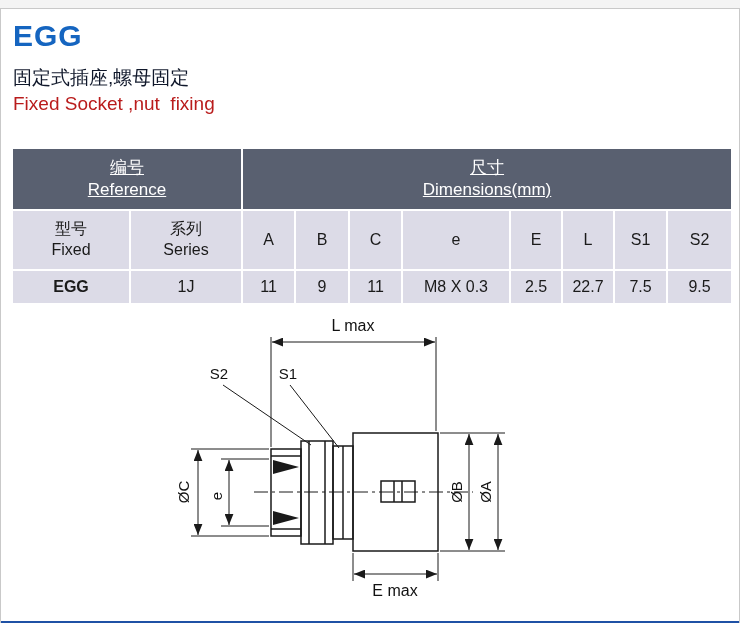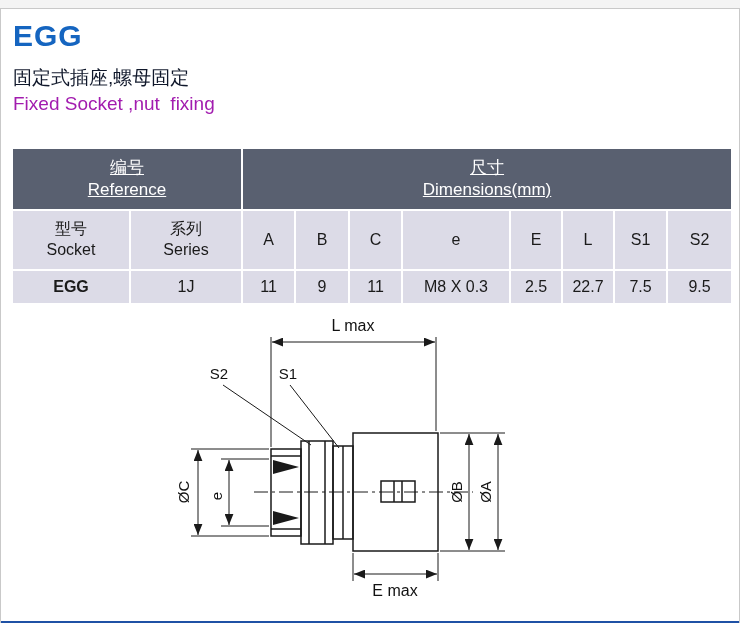--- a/index.html
+++ b/index.html
@@ -12,21 +12,21 @@
     position:absolute; left:12px; top:10px; margin:0;
     font-size:30px; font-weight:bold; letter-spacing:1px;
     color:var(--title-blue, #1565c0);
   }
   .subtitle-cn {
     position:absolute; left:12px; top:56px;
     font-size:19px; color:#0f172a; white-space:pre;
   }
   .subtitle-en {
     position:absolute; left:12px; top:84px;
-    font-size:19px; color:#a21caf; white-space:pre;
+    font-size:19px; color:#b91c1c; white-space:pre;
   }
   table.spec-table {
     position:absolute; left:10px; top:138px; width:720px;
     border-collapse:collapse; table-layout:fixed;
   }
   .spec-table td {
     border:2px solid #ffffff; text-align:center; vertical-align:middle;
     padding:0; line-height:1.3; font-size:16px;
     color:var(--table-text, #1a1a1a);
     background:var(--table-cell-bg, #dcdbe7);
@@ -85,21 +85,21 @@
           <div>Reference</div>
         </td>
         <td colspan="8">
           <div>尺寸</div>
           <div>Dimensions(mm)</div>
         </td>
       </tr>
       <tr class="r2">
         <td>
           <div>型号</div>
-          <div>Socket</div>
+          <div>Fixed</div>
         </td>
         <td>
           <div>系列</div>
           <div>Series</div>
         </td>
         <td>A</td>
         <td>B</td>
         <td>C</td>
         <td>e</td>
         <td>E</td>

